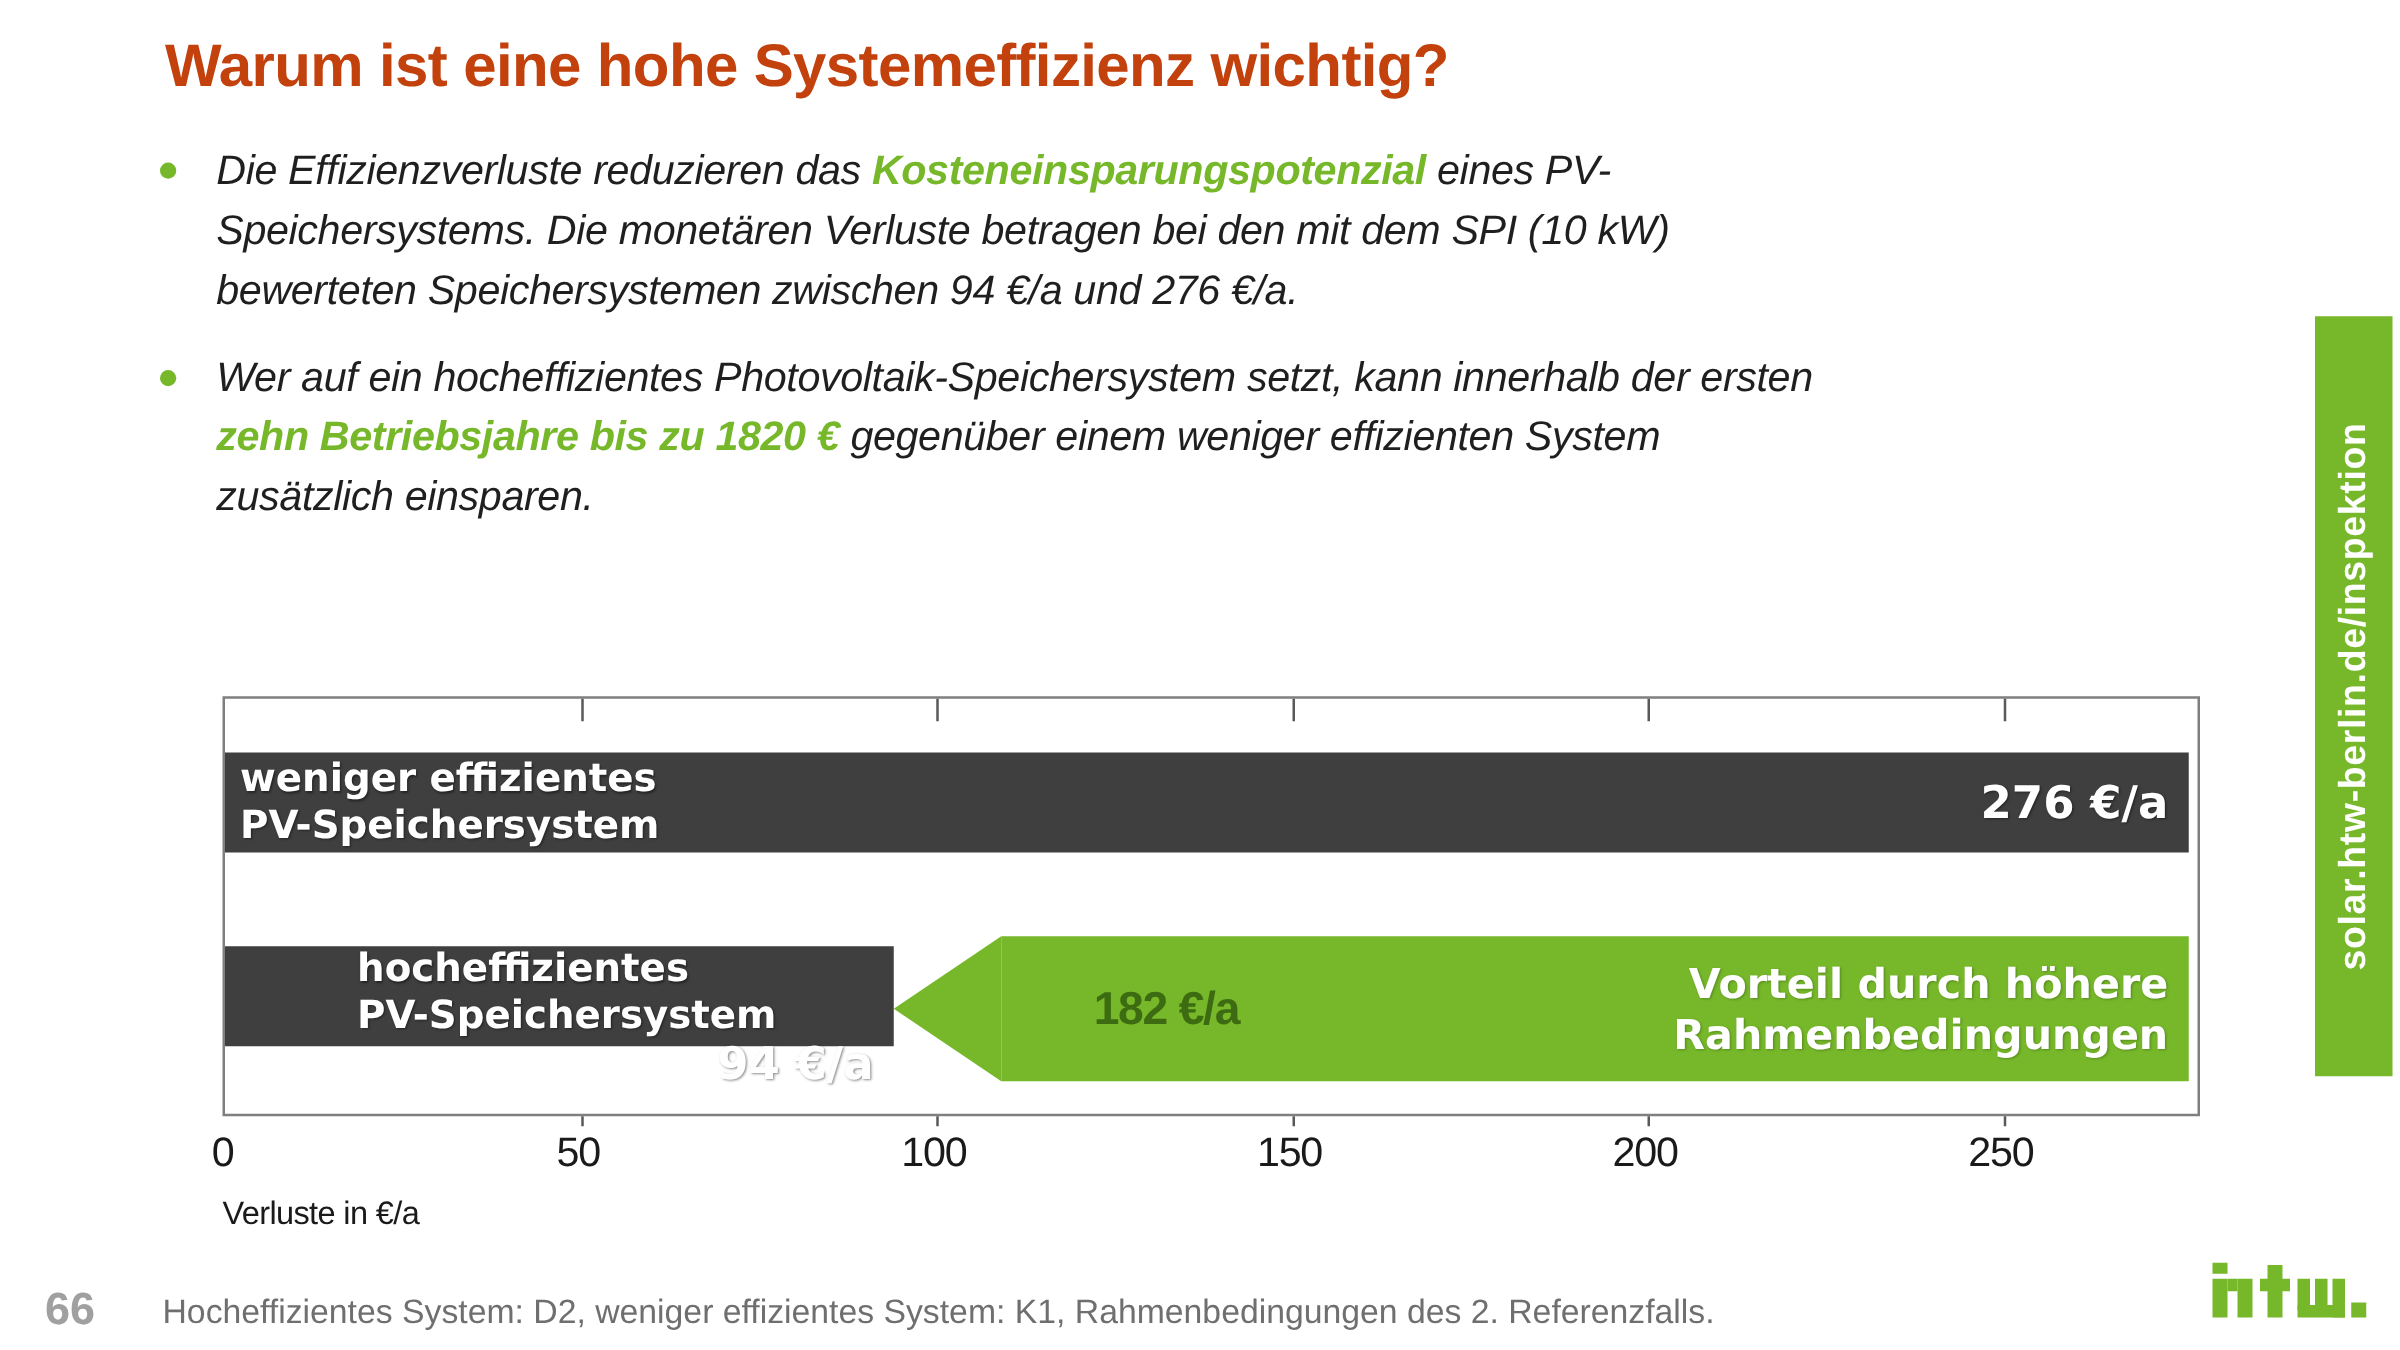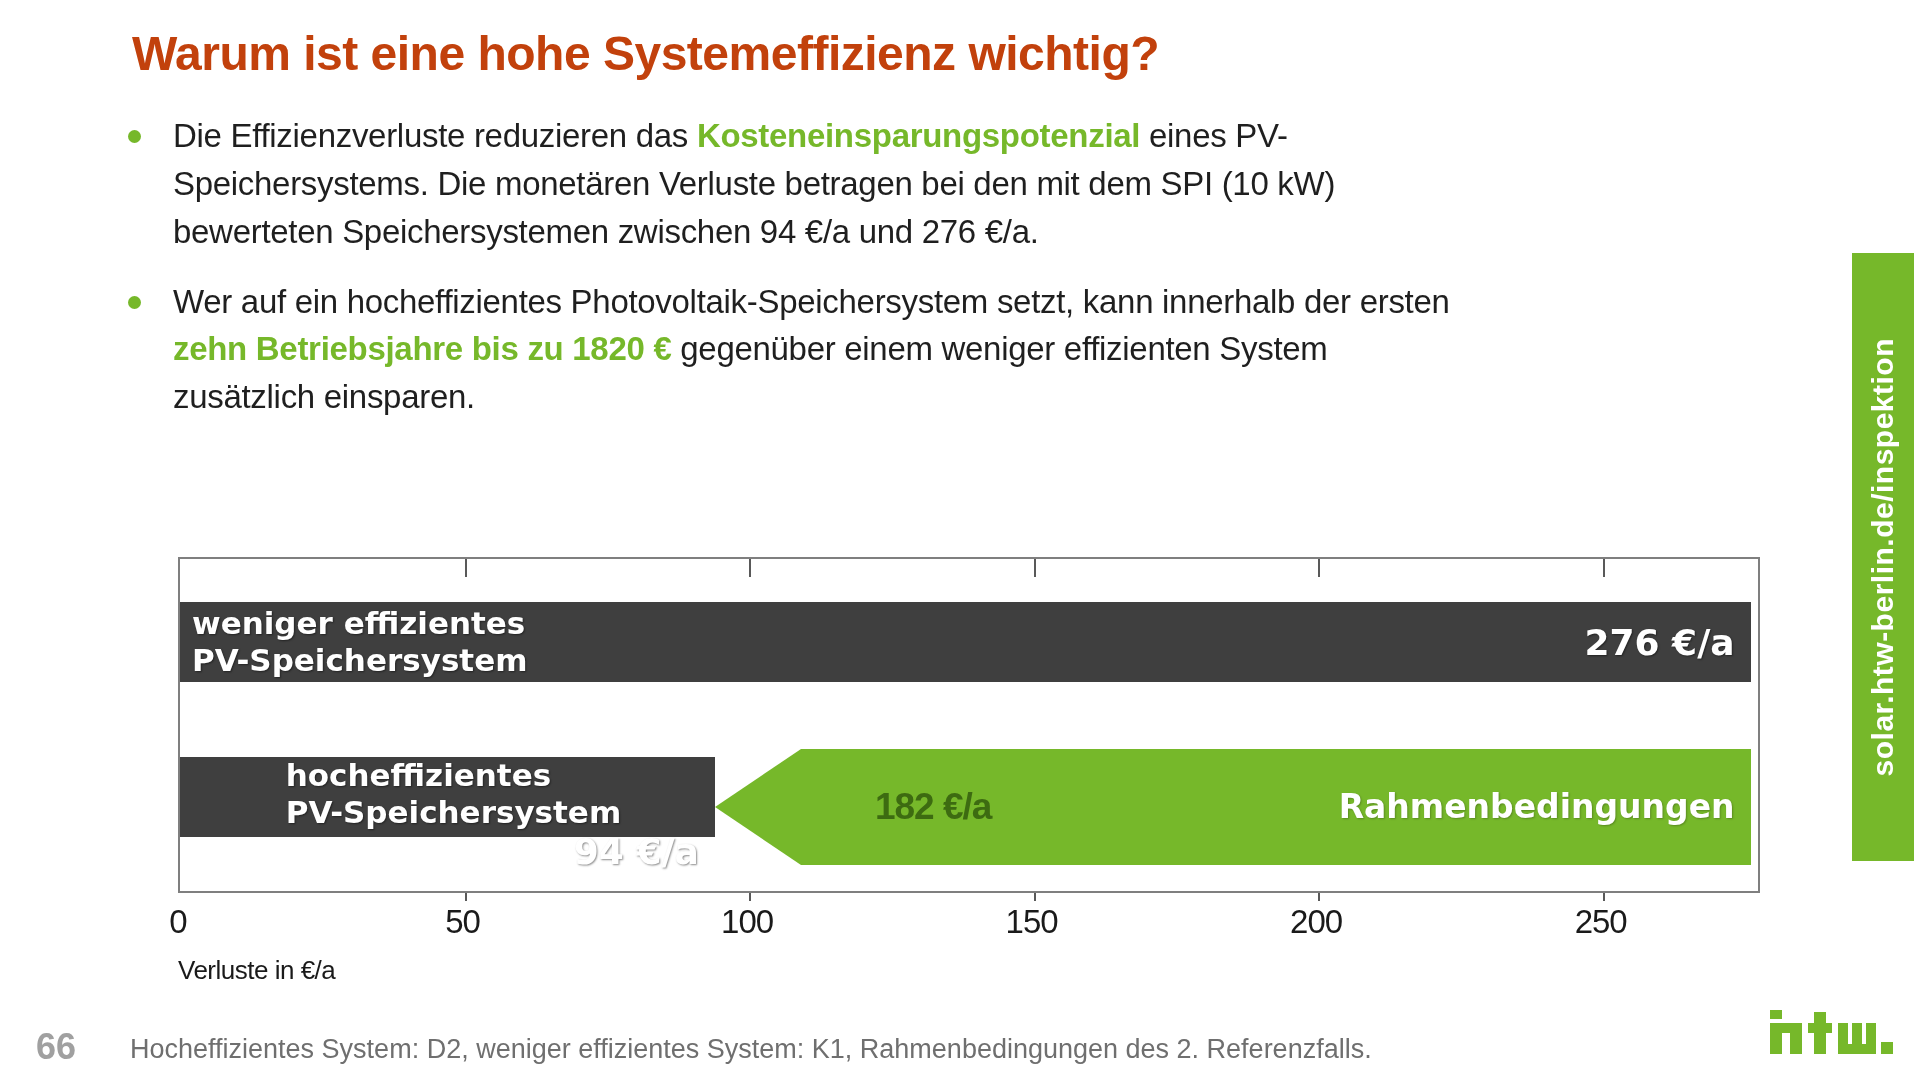--- a/index.html
+++ b/index.html
@@ -6,21 +6,21 @@
   html,body { background:#ffffff; }
   .slide {
     position:relative; width:1920px; height:1080px; background:#ffffff;
     font-family:"Liberation Sans", sans-serif; overflow:hidden;
   }
   .title {
     position:absolute; left:132px; top:26px; width:1500px;
     font-size:48px; font-weight:bold; color:#c2410c; letter-spacing:-0.5px;
   }
   .bullets { position:absolute; left:128px; top:112px; width:1330px; }
-  .bullet { display:flex; margin-bottom:22px; }
+  .bullet { display:flex; margin-bottom:22px;font-style:italic; }
   .bullet-marker {
     flex:0 0 13px; width:13px; height:13px; border-radius:50%;
     background:#76b82a; margin-top:18px; margin-right:32px;
   }
   .bullet-text { font-size:33px; line-height:1.45; color:#1f1f1f; letter-spacing:-0.3px; }
   .hl { color:#76b82a; font-weight:bold; }
 
   
   .plot {
     position:absolute; left:178px; top:557px; width:1582px; height:336px;
@@ -123,20 +123,21 @@
         <div>hocheffizientes</div>
         <div>PV-Speichersystem</div>
       </div>
       <div class="bar-value">94 €/a</div>
     </div>
 
     <div class="diff-arrow" id="diffArrow" style="left: 534.921px; width: 1035.7px;">
       <div class="arrow-tip"></div>
       <div class="arrow-body">
         <div class="arrow-caption">
+          <div>Vorteil durch höhere</div>
           <div>Rahmenbedingungen</div>
         </div>
       </div>
       <div class="arrow-value">182 €/a</div>
     </div>
   <div class="tick-top" style="left: 284.532px;"></div>
       <div class="tick-bottom" style="left: 284.532px;"></div>
       <div class="tick-top" style="left: 569.065px;"></div>
       <div class="tick-bottom" style="left: 569.065px;"></div>
       <div class="tick-top" style="left: 853.597px;"></div>

